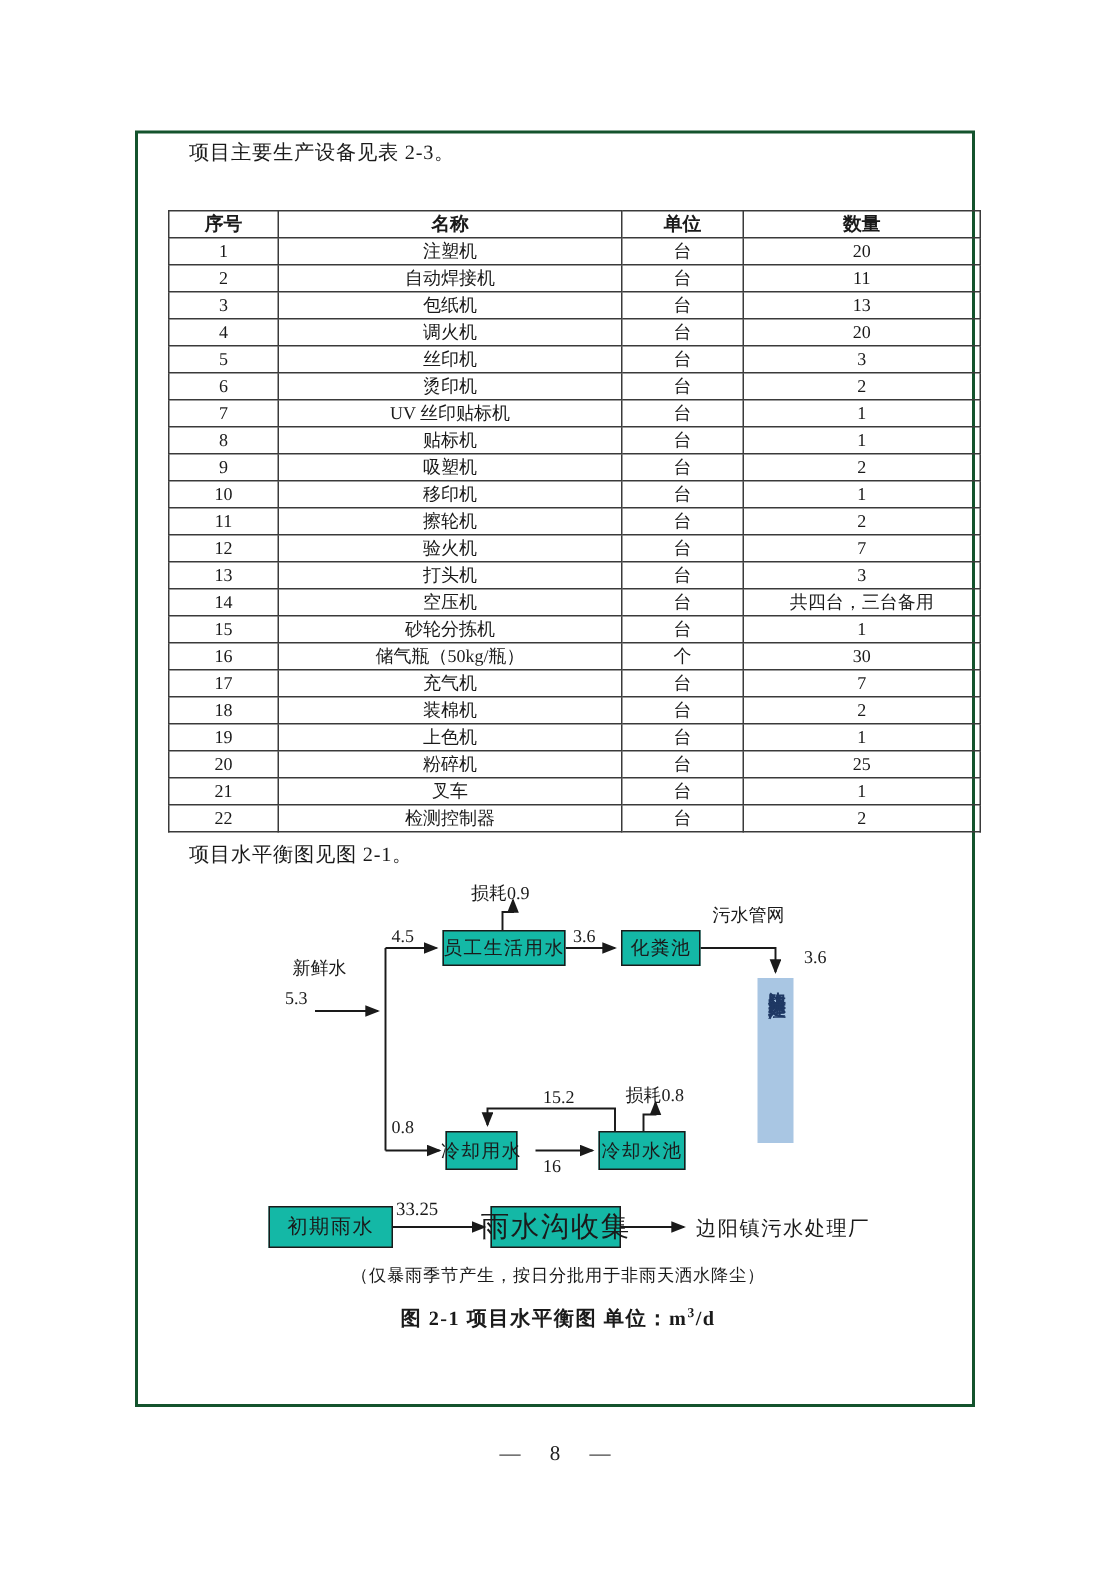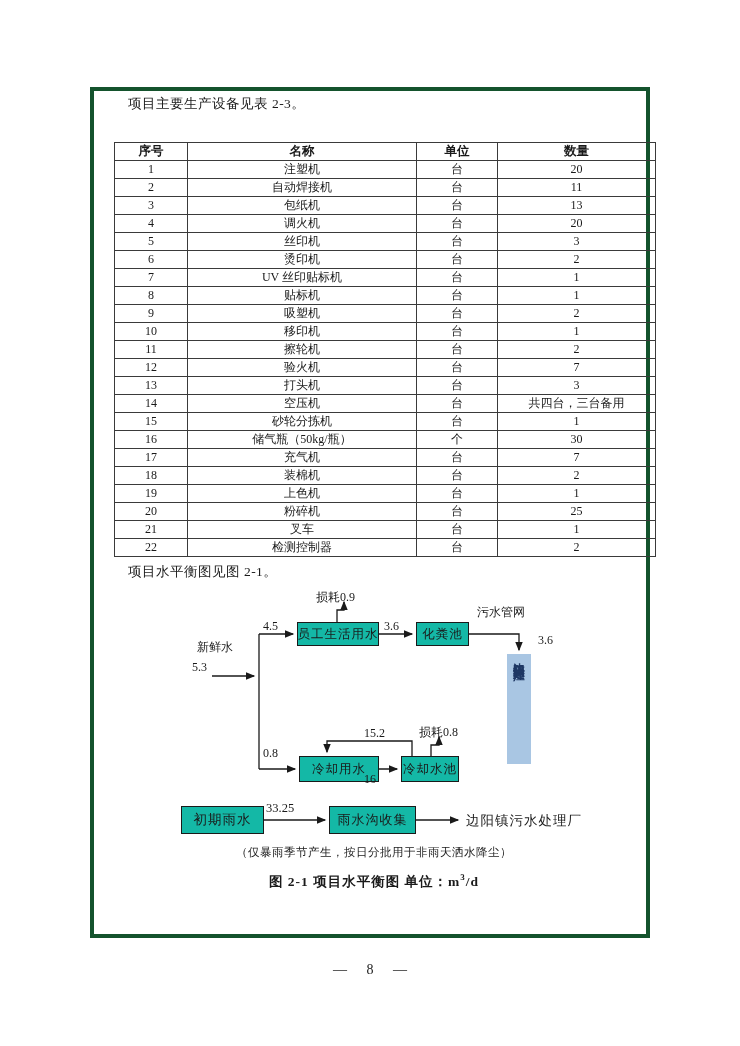--- a/index.html
+++ b/index.html
@@ -2,21 +2,21 @@
 <html><head>
 <meta charset="utf-8">
 <style>
   * { margin:0; padding:0; box-sizing:border-box; }
   html,body { width:740px; height:1046px; background:#ffffff;
     font-family:"Liberation Serif","DejaVu Serif",serif; color:#1a1a1a; }
   #page { position:relative; width:740px; height:1046px; background:#fff; overflow:hidden; }
 
   
   .frame { position:absolute; left:90px; top:87px; width:560px; height:851px;
-    border:4px solid #14532d; background:#fff; }
+    border:2px solid #14532d; background:#fff; }
 
   .para { position:absolute; font-size:13.5px; letter-spacing:0.5px; white-space:nowrap; }
   .p1 { left:34px; top:4px; }
   .p2 { left:34px; top:472px; }
 
   .tbl-title { position:absolute; left:0; top:27px; width:100%; text-align:center;
     font-weight:bold; font-size:13.5px; letter-spacing:1px; }
 
   
   table.equip { position:absolute; left:9px; top:51px; width:541px;
@@ -243,29 +243,29 @@
       <div class="dbox" style="left:322px;top:33px;width:53px;height:24px;">化粪池</div>
 
       <div class="dlabel c" style="left:383px;top:15px;width:62px;">污水管网</div>
       <div class="dlabel" style="left:444px;top:44px;">3.6</div>
 
       <div class="plant-box" style="background:#a9c6e3;color:#1f3864">
         <span>边阳镇污水处理厂</span>
       </div>
 
       <div class="dlabel c" style="left:169px;top:157px;width:32px;">0.8</div>
-      <div class="dbox" style="left:205px;top:167px;width:80px;height:26px;">冷却用水</div>
+      <div class="dbox" style="left:205px;top:167px;width:48px;height:26px;">冷却用水</div>
       <div class="dlabel c" style="left:270px;top:137px;width:44px;">15.2</div>
       <div class="dlabel c" style="left:270px;top:183px;width:32px;">16</div>
       <div class="dbox" style="left:307px;top:167px;width:58px;height:26px;">冷却水池</div>
       <div class="dlabel c" style="left:325px;top:135px;width:64px;">损耗0.8</div>
 
       <div class="dbox" style="left:87px;top:217px;width:83px;height:28px;font-size:13.5px;">初期雨水</div>
       <div class="dlabel c" style="left:172px;top:212px;width:52px;font-size:12.5px;">33.25</div>
-      <div class="dbox" style="left:235px;top:217px;width:87px;height:28px;font-size:13px;">雨水沟收集</div>
+      <div class="dbox" style="left:235px;top:217px;width:87px;height:28px;font-size:19px;">雨水沟收集</div>
       <div class="dlabel" style="left:372px;top:223px;font-size:13.5px;letter-spacing:1px;">边阳镇污水处理厂</div>
 
       <div class="note">（仅暴雨季节产生，按日分批用于非雨天洒水降尘）</div>
       <div class="caption"><span>图 2-1  项目水平衡图  单位：m</span><sup>3</sup><span>/d</span></div>
     </div>
   </div>
 
   <div class="page-num">— 8 —</div>
 </div>
 

